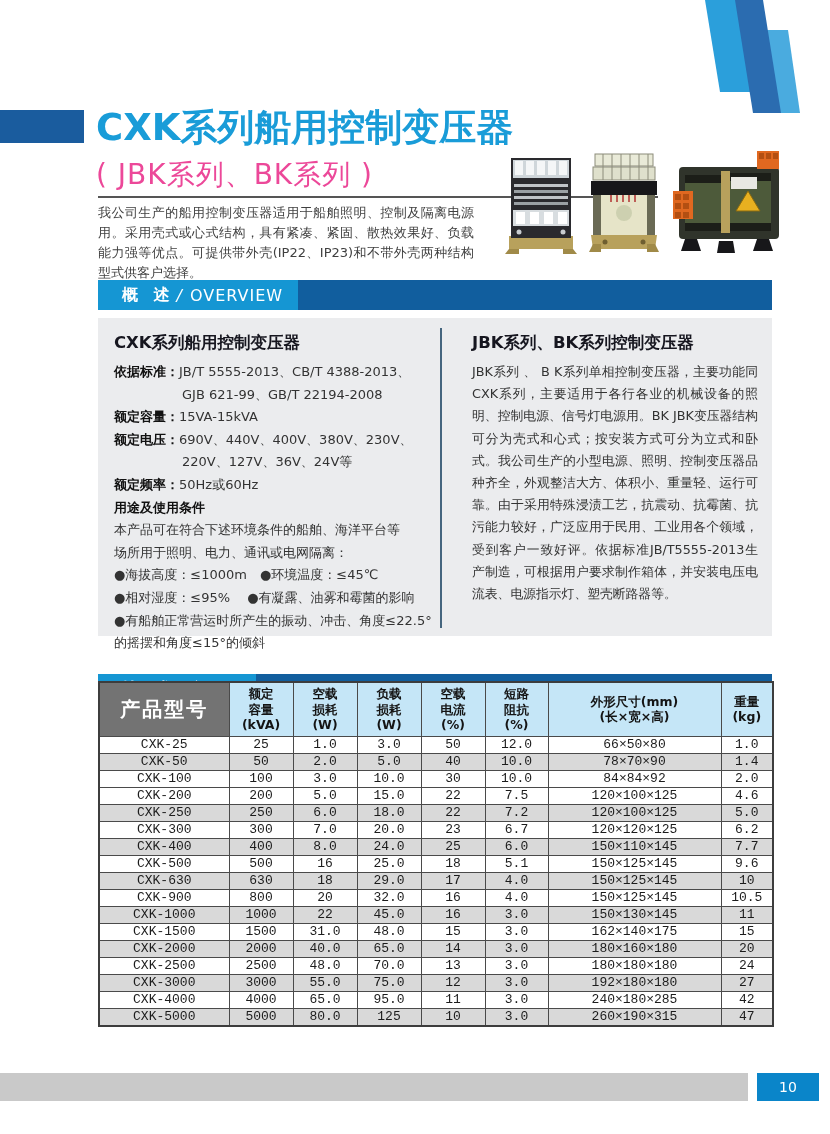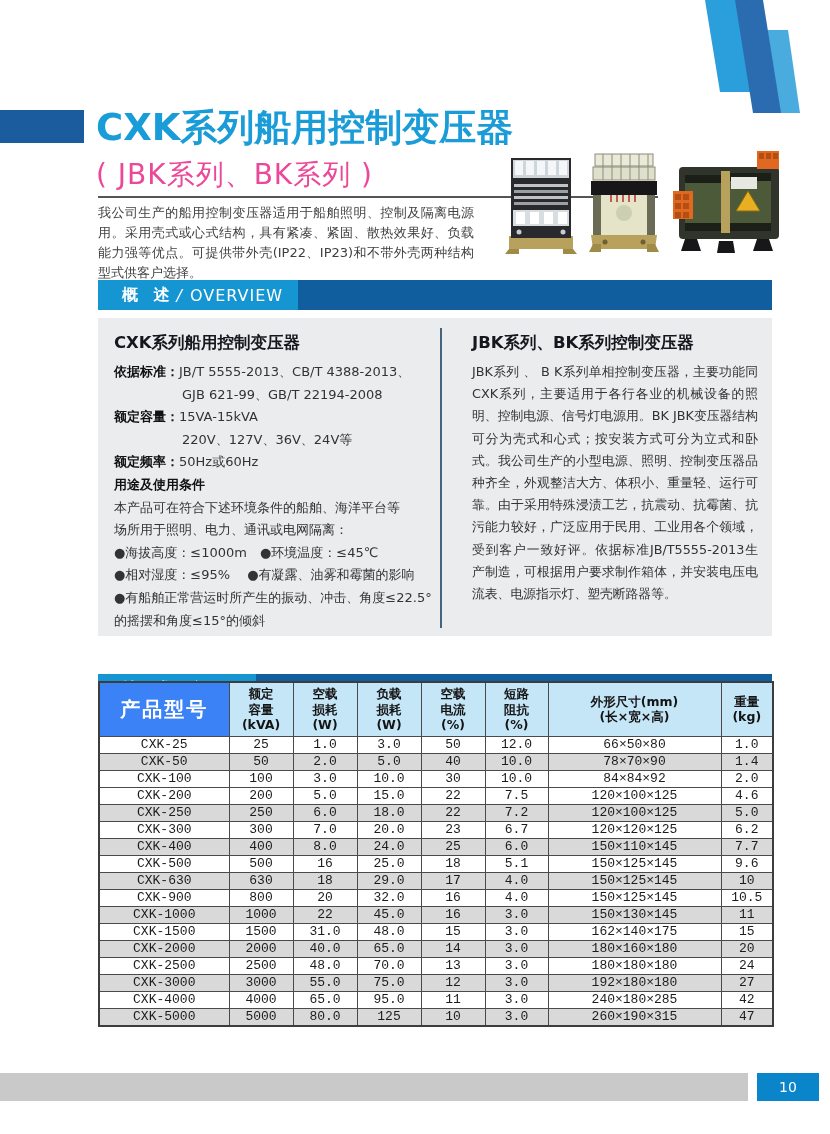--- a/index.html
+++ b/index.html
@@ -45,21 +45,21 @@
   .spec-label{font-weight:bold;color:#111;}
   .spec-indent{padding-left:68px;}
   .col-divider{position:absolute;left:342px;top:10px;bottom:8px;width:2px;background:#45657e;}
   .ov-paragraph{font-size:12.8px;line-height:22.2px;color:#333;text-align:justify;}
 
   
   .spec-table{position:absolute;left:98px;top:681px;width:674px;border-collapse:collapse;
               table-layout:fixed;}
   .spec-table th,.spec-table td{border:1px solid #4a4a4a;padding:0;text-align:center;}
   .spec-table{border:2px solid #3d3d3d;}
-  th.model-head{background:#3b82f6;color:#fff;font-size:20px;font-weight:bold;letter-spacing:2px;}
+  th.model-head{background:#737373;color:#fff;font-size:20px;font-weight:bold;letter-spacing:2px;}
   th.light{background:#c5e6f7;color:#141414;font-size:12.5px;font-weight:bold;line-height:15.5px;
            padding:3px 0;}
   .spec-table td{height:16px;font-family:"Liberation Mono",monospace;font-size:13px;color:#1c1c1c;
                  line-height:16px;}
   .spec-table tr.alt td{background:#d9d9d9;}
 
   
   .footer-bar{position:absolute;left:0;top:1073px;width:748px;height:28px;background:#c9c9c9;}
   .page-badge{position:absolute;left:757px;top:1073px;width:62px;height:28px;background:#0a85c9;
               color:#fff;font-size:14px;display:flex;align-items:center;justify-content:center;}
@@ -173,20 +173,21 @@
   </div>
 </div>
 
 <div class="overview-box">
   <div class="ov-left">
     <div class="ov-heading">CXK系列船用控制变压器</div>
     <div id="spec-lines">
         <div class="spec-line"><span class="spec-label">依据标准：</span><span>JB/T 5555-2013、CB/T 4388-2013、</span></div>
         <div class="spec-line spec-indent"><span>GJB 621-99、GB/T 22194-2008</span></div>
         <div class="spec-line"><span class="spec-label">额定容量：</span><span>15VA-15kVA</span></div>
+        <div class="spec-line"><span class="spec-label">额定电压：</span><span>690V、440V、400V、380V、230V、</span></div>
         <div class="spec-line spec-indent"><span>220V、127V、36V、24V等</span></div>
         <div class="spec-line"><span class="spec-label">额定频率：</span><span>50Hz或60Hz</span></div>
         <div class="spec-line"><span class="spec-label">用途及使用条件</span><span></span></div>
         <div class="spec-line"><span>本产品可在符合下述环境条件的船舶、海洋平台等</span></div>
         <div class="spec-line"><span>场所用于照明、电力、通讯或电网隔离：</span></div>
         <div class="spec-line"><span>●海拔高度：≤1000m　●环境温度：≤45℃</span></div>
         <div class="spec-line"><span>●相对湿度：≤95%　 ●有凝露、油雾和霉菌的影响</span></div>
         <div class="spec-line"><span>●有船舶正常营运时所产生的振动、冲击、角度≤22.5°</span></div>
         <div class="spec-line"><span>的摇摆和角度≤15°的倾斜</span></div>
       </div>

